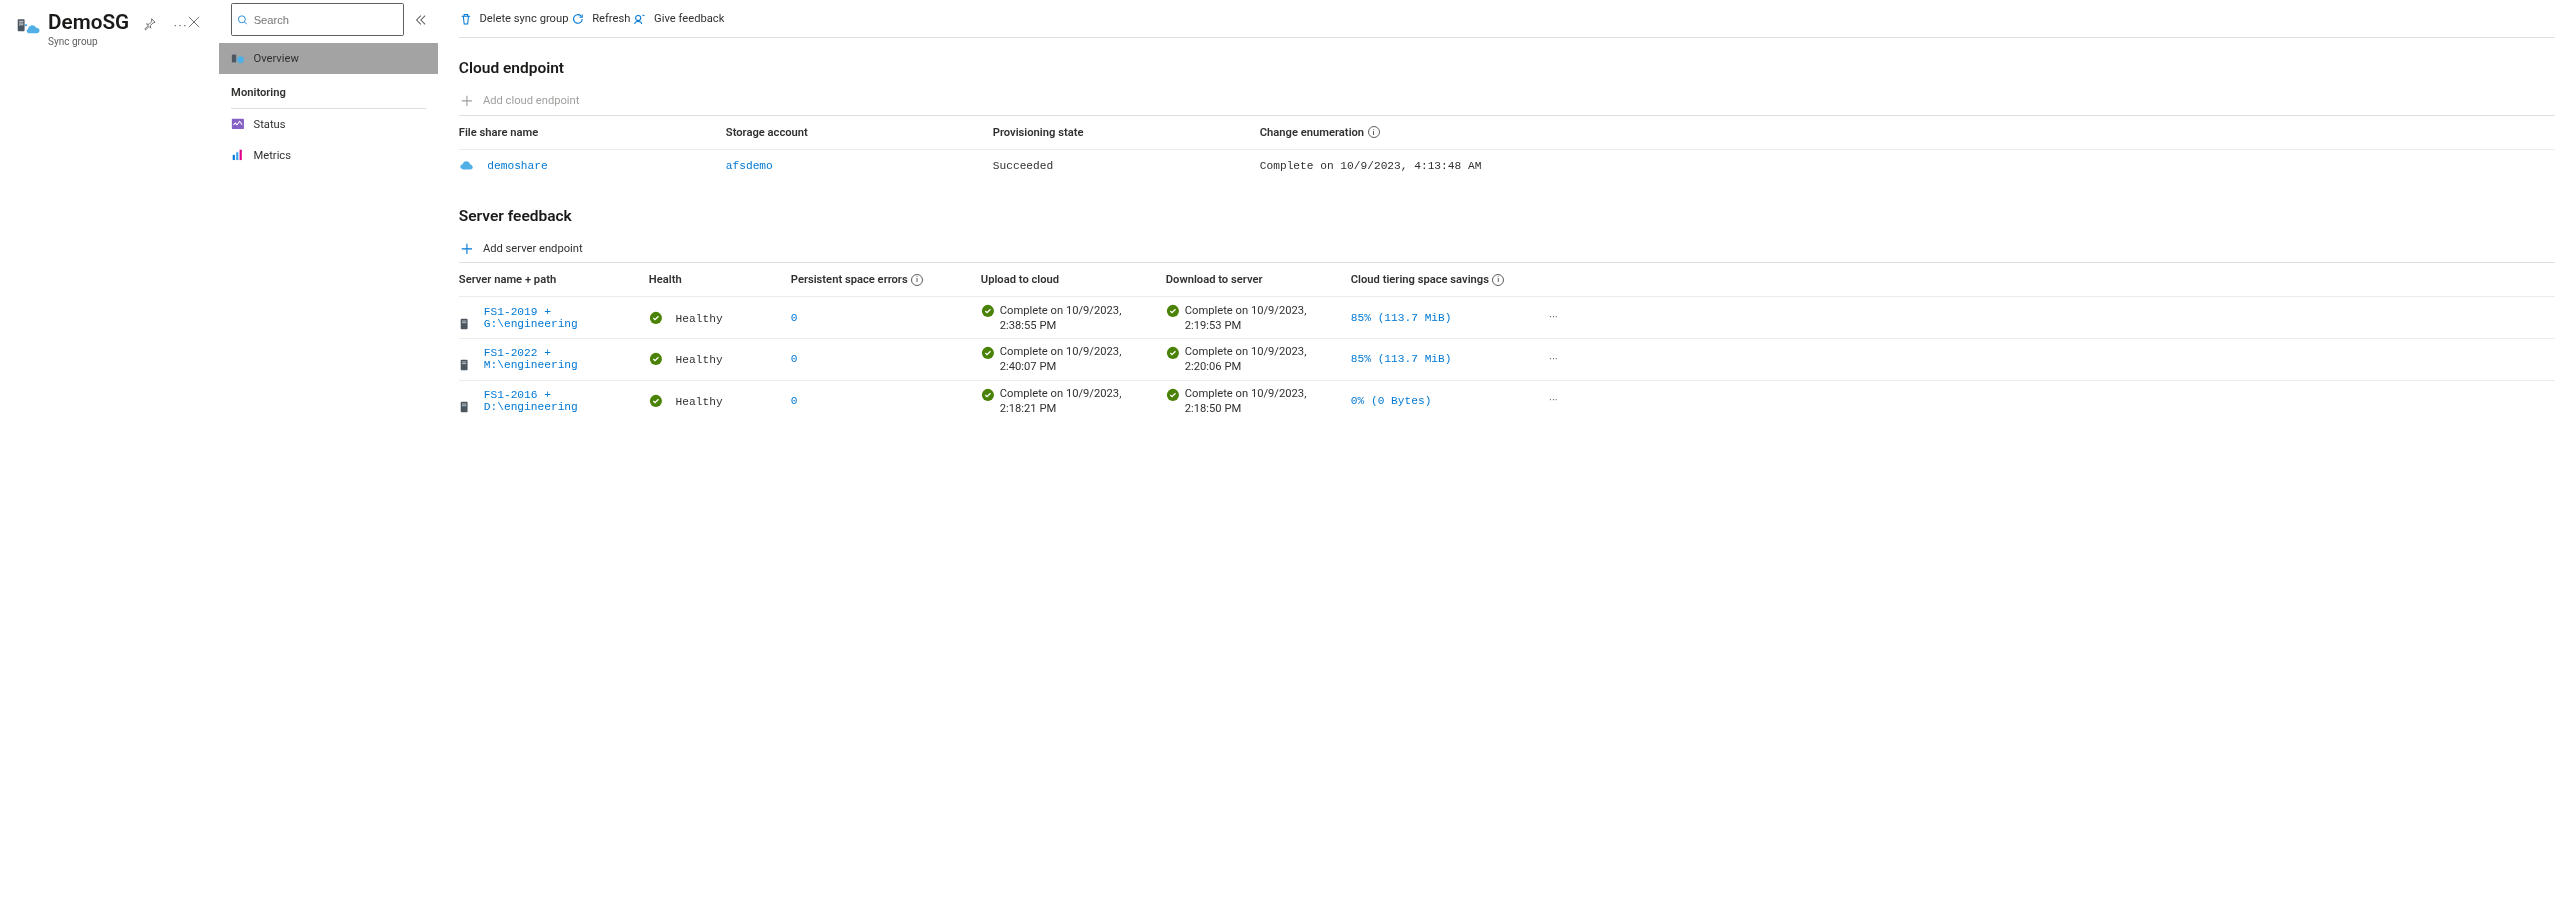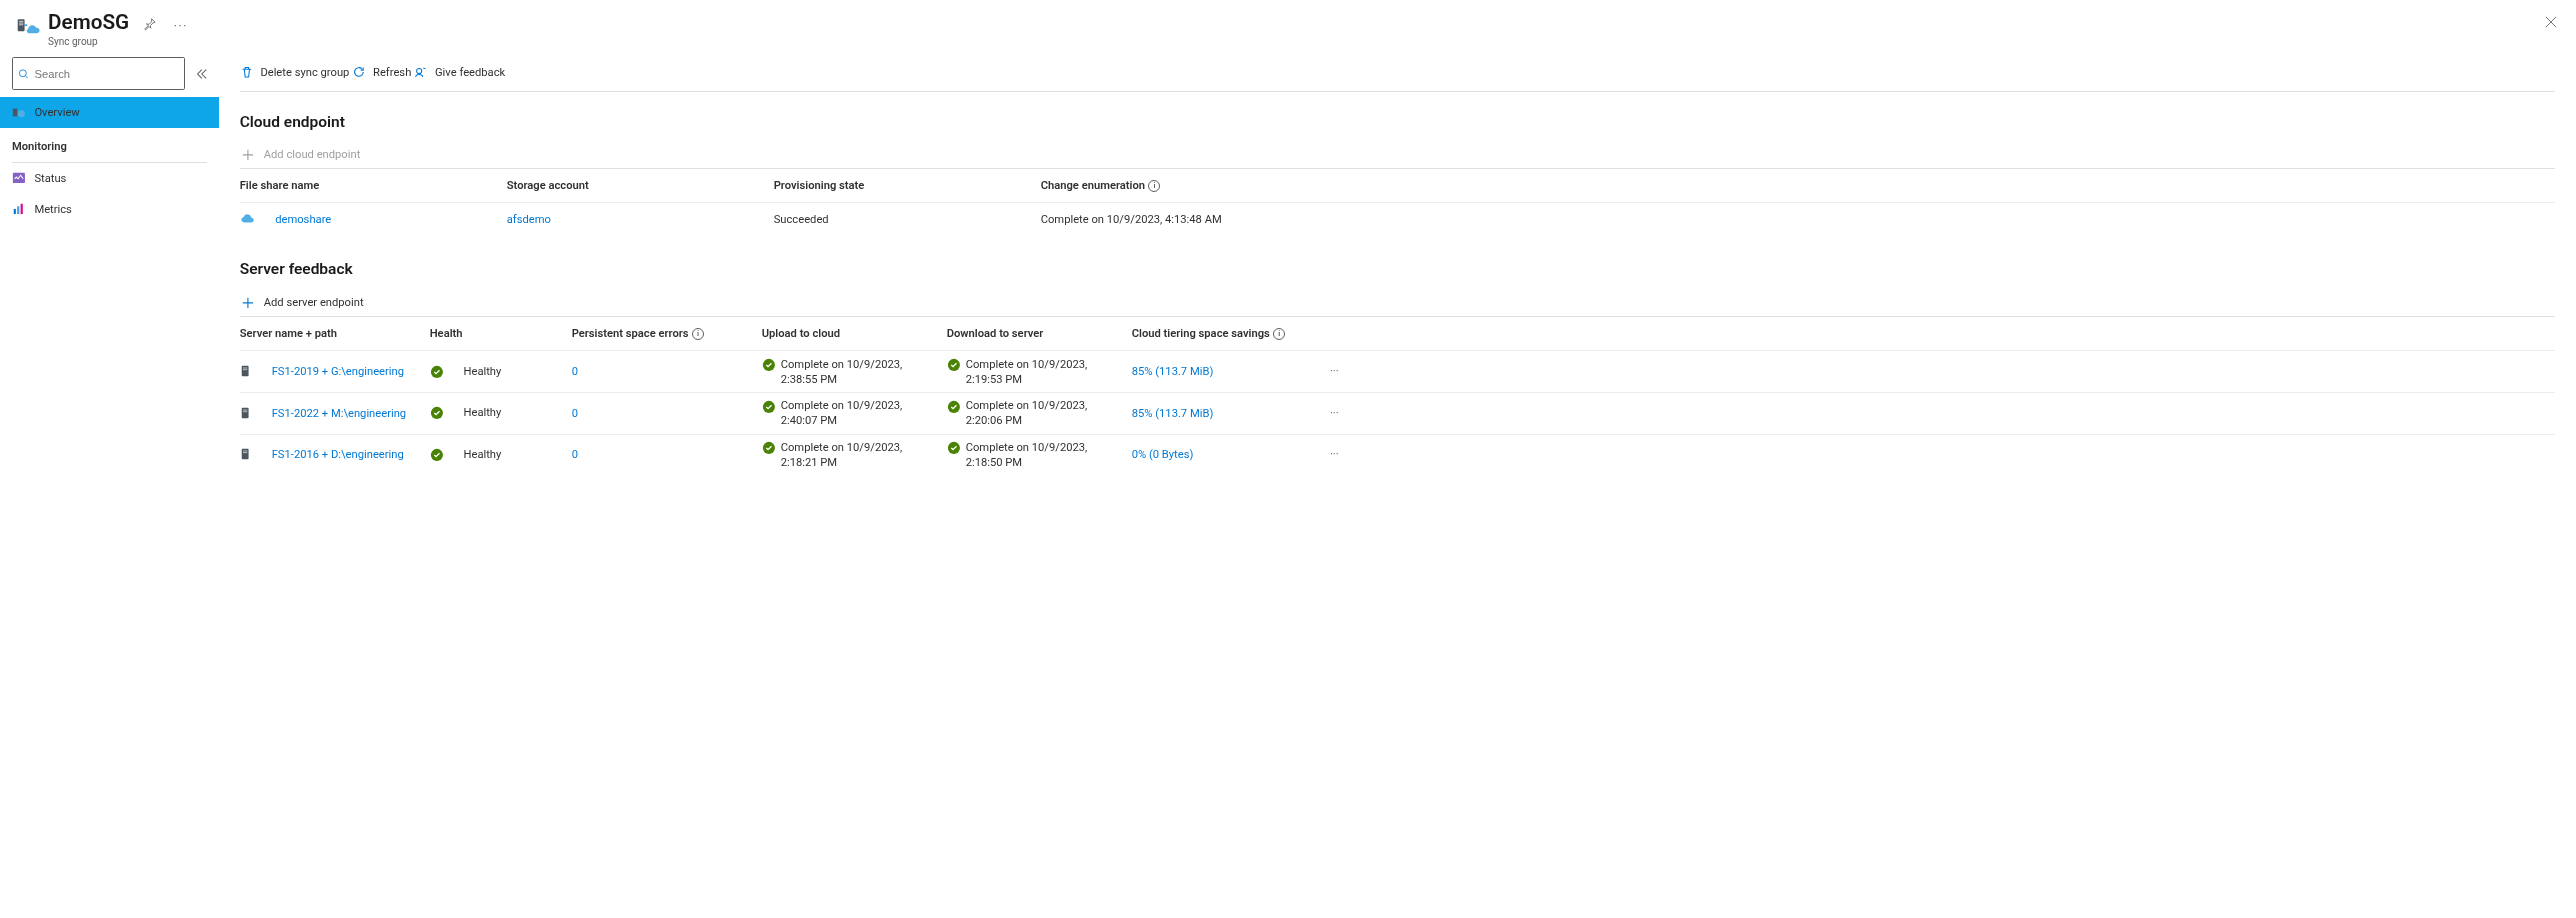--- a/index.html
+++ b/index.html
@@ -2,21 +2,21 @@
 <html style="font-size:13.8px"><head>
 <meta charset="utf-8">
 <style>
   * { box-sizing: border-box; margin: 0; padding: 0; }
   body {
     font-family: "Segoe UI", -apple-system, BlinkMacSystemFont, Roboto, "Helvetica Neue", sans-serif;
     font-size: 11.2px;
     color: #323130;
     background: #fff;
   }
-  .app { display: flex; flex-direction: column; height: 100vh; }
+  .app { display: flex; flex-direction: row; height: 100vh; }
   .header { display: flex; align-items: flex-start; padding: 10.3px 15.5px 6.9px 15.5px; }
   .header-icon { width: 24px; height: 24px; margin-right: 8.6px; margin-top: 3.4px;}
   .header-text { flex: 0 0 auto; }
   .header-title { font-size: 20.7px; font-weight: 600; color: #1b1a19; }
   .header-sub { font-size: 10px; color: #605e5c; margin-top: 1.7px; }
   .header-icons { display: flex; align-items: center; gap: 17px; margin-left: 13.8px; margin-top: 6.9px; color: #605e5c; }
   .header-icons svg { cursor: pointer; }
   .header-spacer { flex: 1 1 auto; }
   .close-x { font-size: 13.8px; color: #605e5c; cursor: pointer; margin-top: 5.2px; margin-right: 3.4px;}
   .body { display: flex; flex: 1 1 auto; min-height: 0; }
@@ -30,21 +30,21 @@
   .search-box input {
     border: none; outline: none; font-size: 11.2px; padding-left: 5.2px;
     width: 100%; background: transparent; color: #323130;
   }
   .collapse-btn { color: #605e5c; cursor: pointer; display:flex; align-items:center;}
   .nav-item {
     display: flex; align-items: center; height: 31px;
     padding: 0 12px; gap: 8.6px; cursor: pointer;
     font-size: 11.2px; color: #323130;
   }
-  .nav-item.active { background: #0ea5e9; }
+  .nav-item.active { background: #a3a3a3; }
   .nav-section-label {
     font-size: 11.2px; font-weight: 600; color: #323130;
     padding: 12px 12px 5.2px 12px;
   }
   .nav-section-divider { border-bottom: 0.9px solid #e1dfdd; margin: 3.4px 12px 0 12px; }
   .nav-icon { width: 13.8px; height: 13.8px; display:flex; align-items:center; justify-content:center;}
   .main { flex: 1 1 auto; padding: 0 20.7px 20.7px 20.7px; overflow: auto; }
   .toolbar {
     display: flex; align-items: center; gap: 3px;
     height: 38px; border-bottom: 0.9px solid #e1dfdd;
@@ -65,21 +65,21 @@
   .add-link.enabled svg { stroke: #0078d4; }
   .table { width: 100%; border-top: 0.9px solid #e1dfdd; font-size: 11.2px; }
   .thead, .trow { display: grid; align-items: center; }
   .cloud-grid { grid-template-columns: 267px 267px 267px 1fr; }
   .server-grid { grid-template-columns: 190px 142px 190px 185px 185px 181px 26px; }
   .thead { height: 33px; font-weight: 600; color: #323130; }
   .trow { min-height: 34px; border-top: 0.9px solid #edebe9; padding-top:5.2px; padding-bottom:5.2px;}
   .th { display: flex; align-items: center; gap: 3.4px; }
   .info-icon { width: 12px; height: 12px; border: 0.9px solid #605e5c; border-radius: 50%; display:inline-flex; align-items:center; justify-content:center; font-size:7.8px; color:#605e5c;}
   .link { color: #0078d4; cursor: pointer; }
-  .cell { display: flex; align-items: flex-start; gap: 20px; }
+  .cell { display: flex; align-items: flex-end; gap: 13px; font-family: Liberation Mono, monospace; }
   .cell-stack { display: flex; align-items: flex-start; gap: 5.2px; }
   .flex-col { display:flex; flex-direction:column; line-height:1.35;}
   .check-circle { width: 13.8px; height: 13.8px; }
   .row-more { color: #605e5c; cursor: pointer; text-align: right;}
   .sections-gap { height: 24px; }
   .server-row-icon { width:12px; height:12px; flex-shrink:0;}
 </style>
 </head>
 <body>
 

